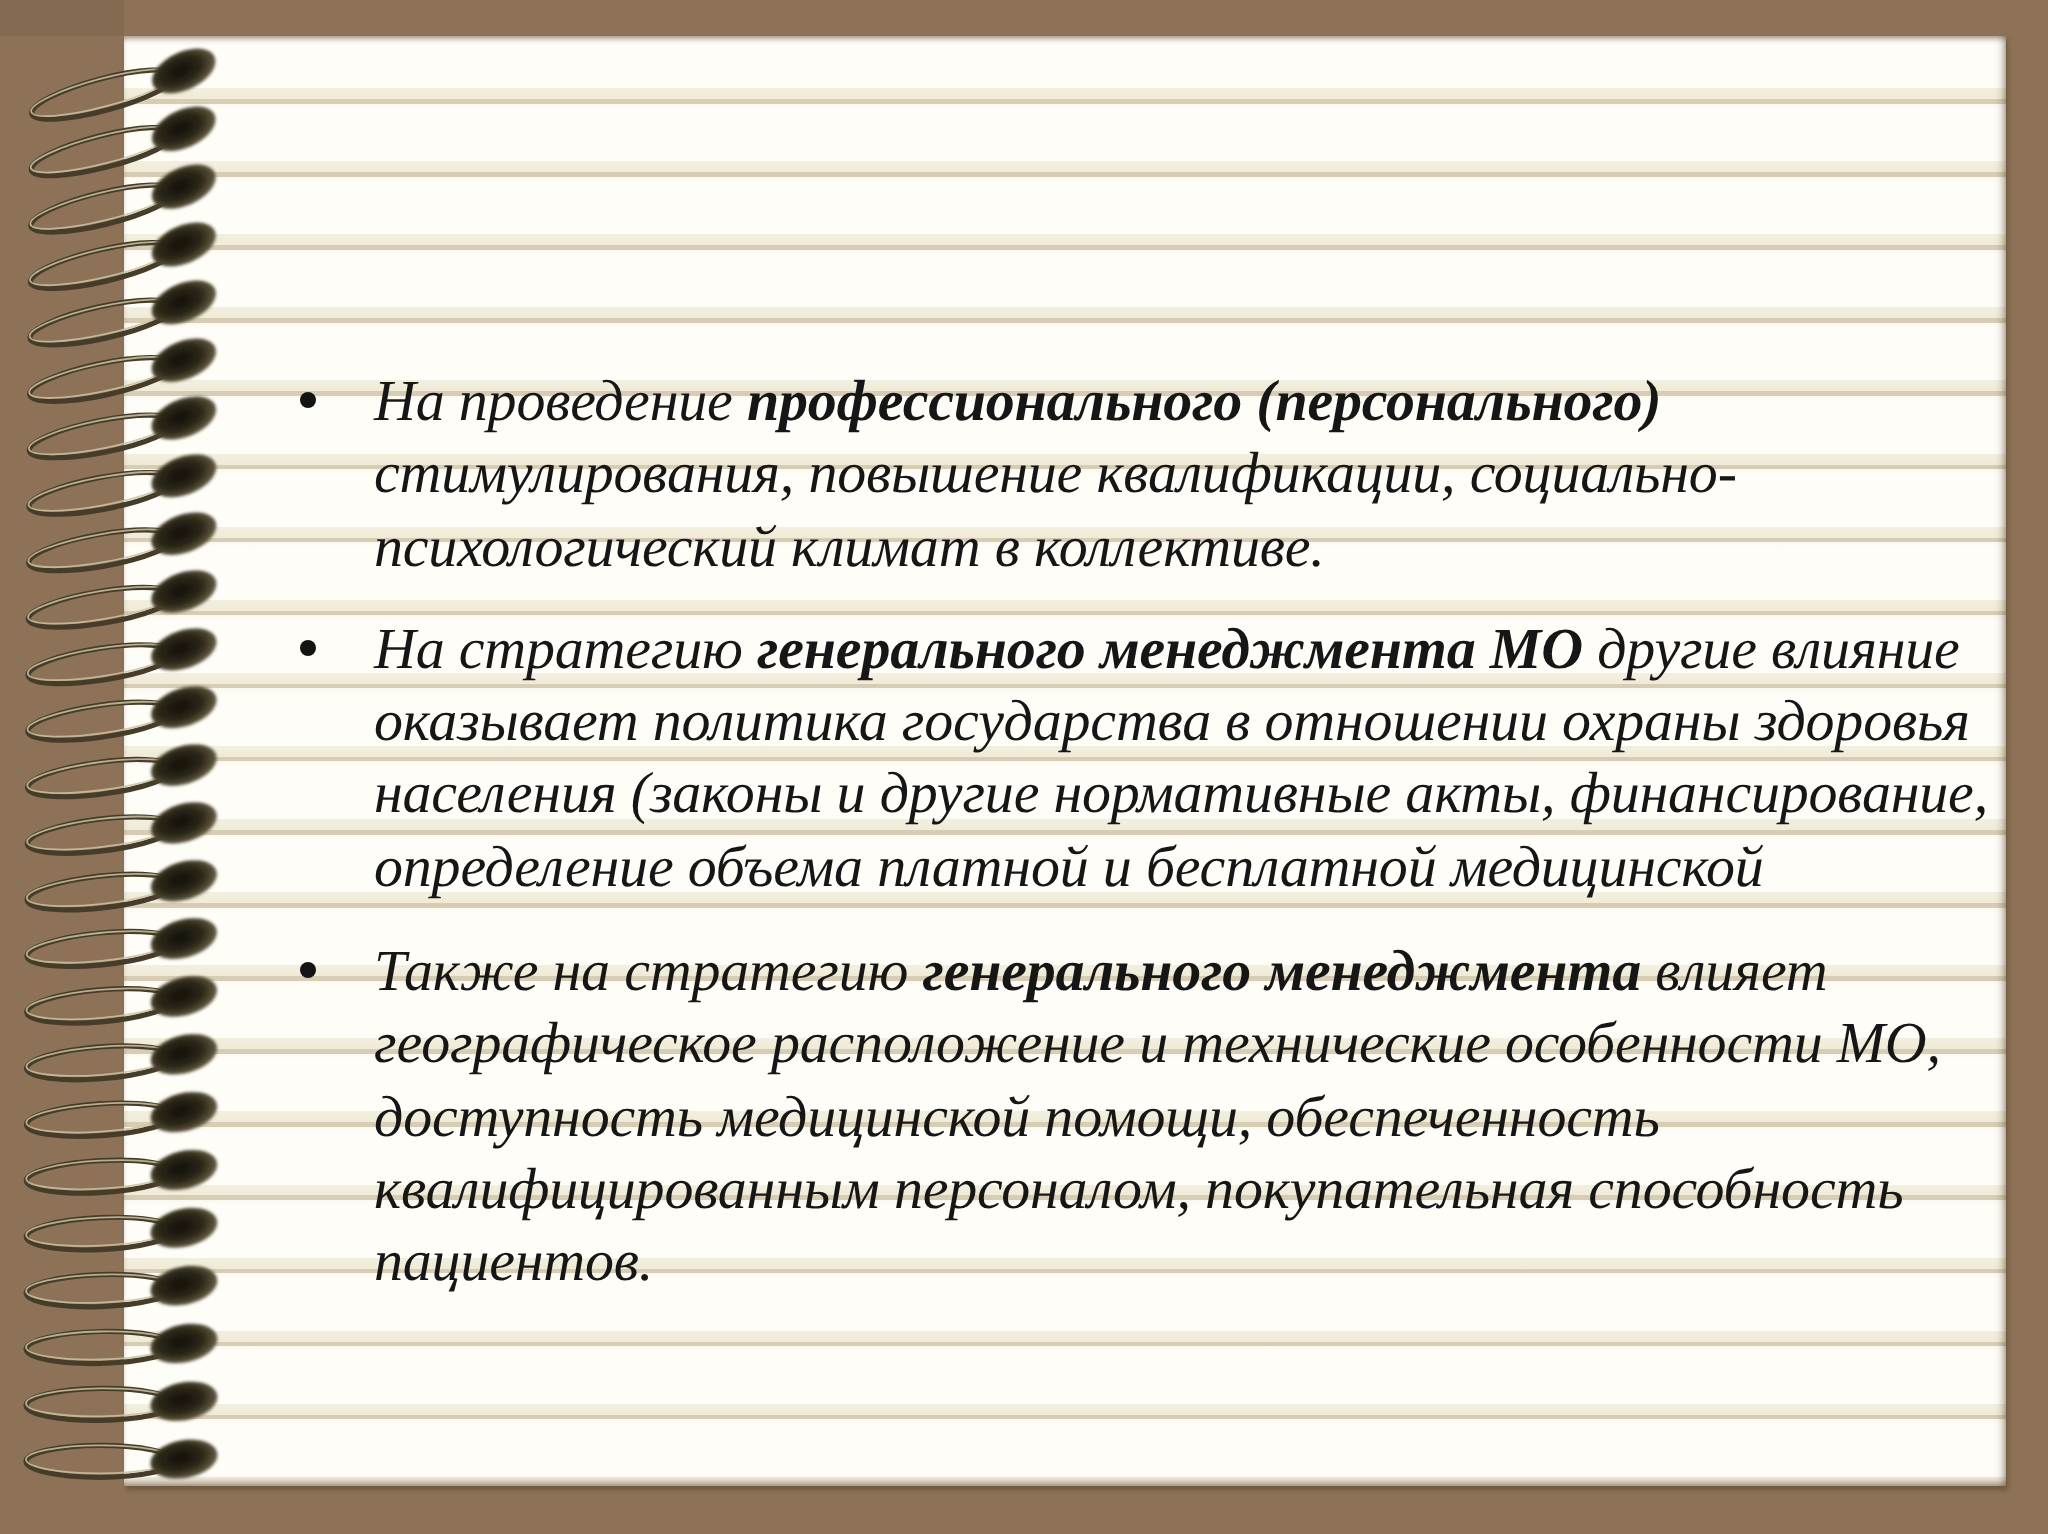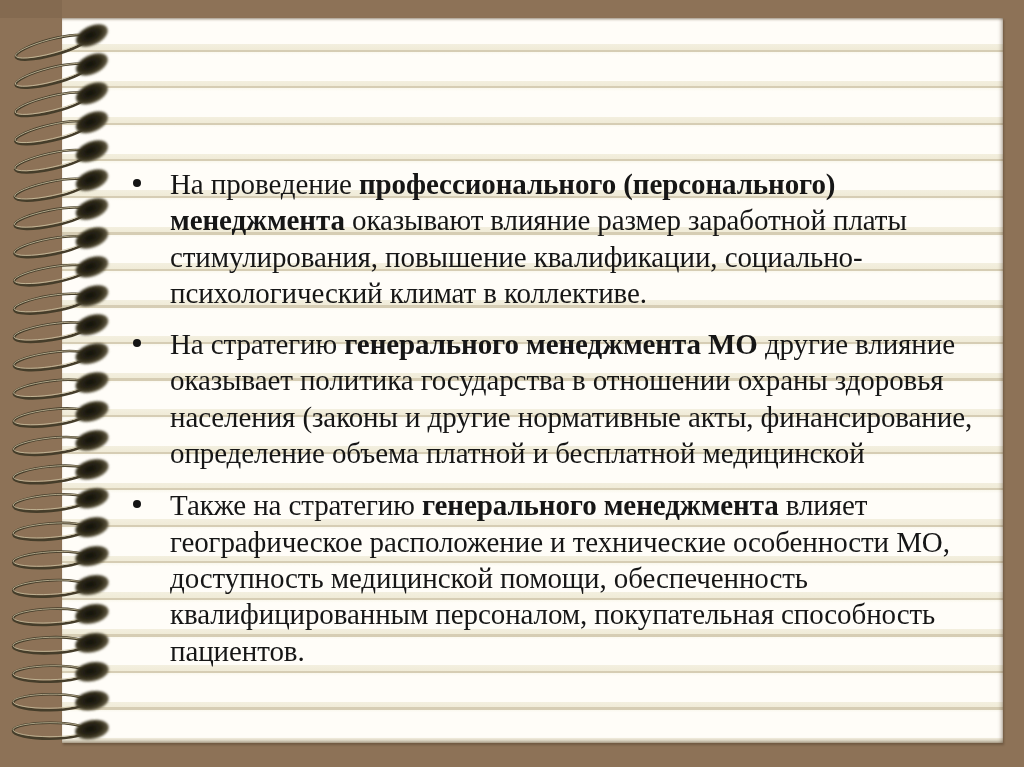--- a/index.html
+++ b/index.html
@@ -26,21 +26,21 @@
     box-shadow:
       inset 0 3px 3px -2px rgba(90,70,48,.65),
       inset -4px 0 4px -3px rgba(90,70,48,.55),
       inset 0 -4px 4px -3px rgba(90,70,48,.7),
       1px 2px 2px rgba(60,45,30,.35);
   }
   .content{
     position:absolute;left:62px;top:18px;width:941px;
     padding-top:148px;box-sizing:border-box;
   }
-  ul.bullets{list-style:none;margin:0;padding:0;}
+  ul.bullets{list-style:none;margin:17px;padding:0;font-style:italic;}
   li.bullet{
     position:relative;margin:0 0 15px 0;padding-left:108px;
   }
   li.bullet + li.bullet{margin-bottom:16px;}
   li.bullet:last-child{margin-bottom:0;}
   .dot{
     position:absolute;left:71px;top:13px;width:8px;height:8px;
     border-radius:50%;background:#141414;
   }
   .tline{
@@ -196,21 +196,20 @@
           <ellipse cx="92" cy="0" rx="17" ry="9.5" fill="url(#hg)" transform="rotate(-10,92,0)" filter="url(#soft)"></ellipse>
         </g>
       </g>
   </svg>
 
   <div class="content">
     <ul class="bullets">
         <li class="bullet">
           <span class="dot"></span>
           <div class="tline"><span>На проведение </span><span class="b">профессионального (персонального)</span></div>
-          <div class="tline"><span class="b">менеджмента </span><span>оказывают влияние размер заработной платы</span></div>
           <div class="tline"><span>стимулирования, повышение квалификации, социально-</span></div>
           <div class="tline"><span>психологический климат в коллективе.</span></div>
         </li>
         <li class="bullet">
           <span class="dot"></span>
           <div class="tline"><span>На стратегию </span><span class="b">генерального менеджмента МО </span><span>другие влияние</span></div>
           <div class="tline"><span>оказывает политика государства в отношении охраны здоровья</span></div>
           <div class="tline"><span>населения (законы и другие нормативные акты, финансирование,</span></div>
           <div class="tline"><span>определение объема платной и бесплатной медицинской</span></div>
         </li>

